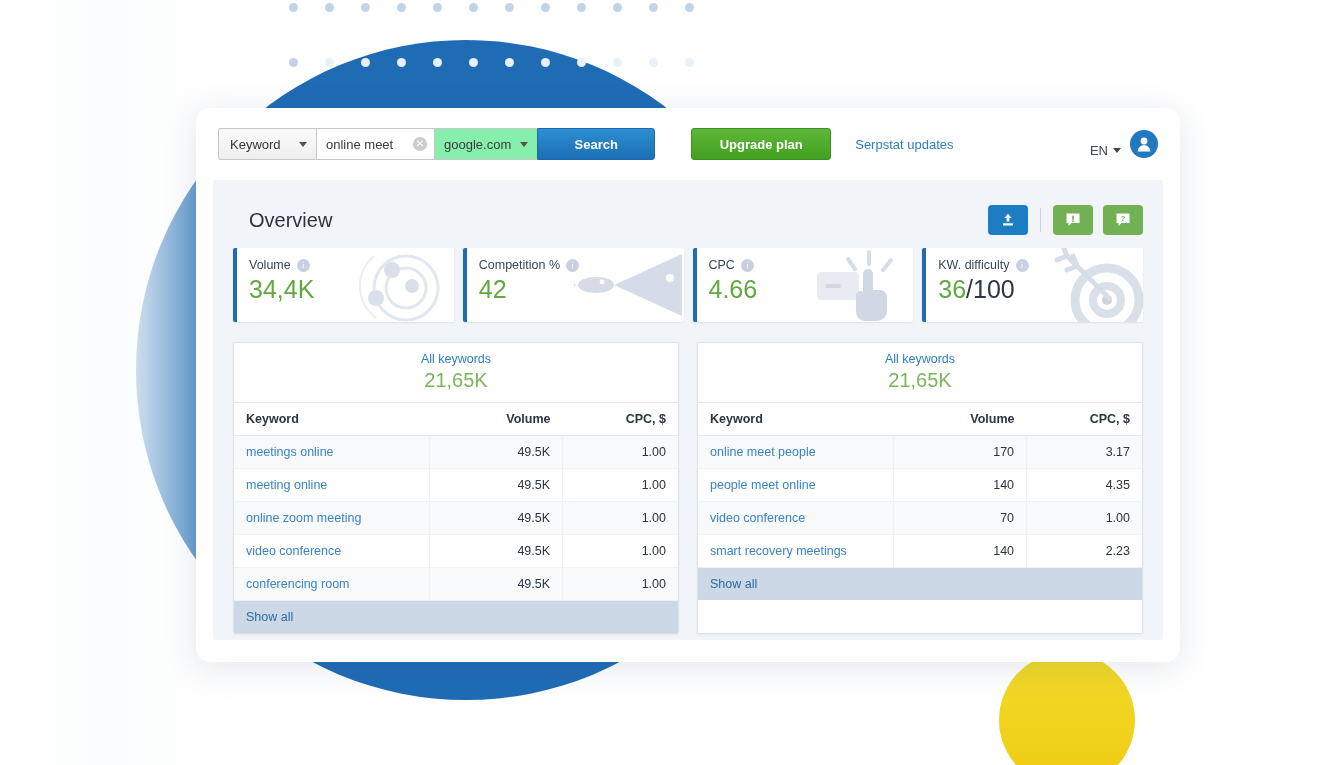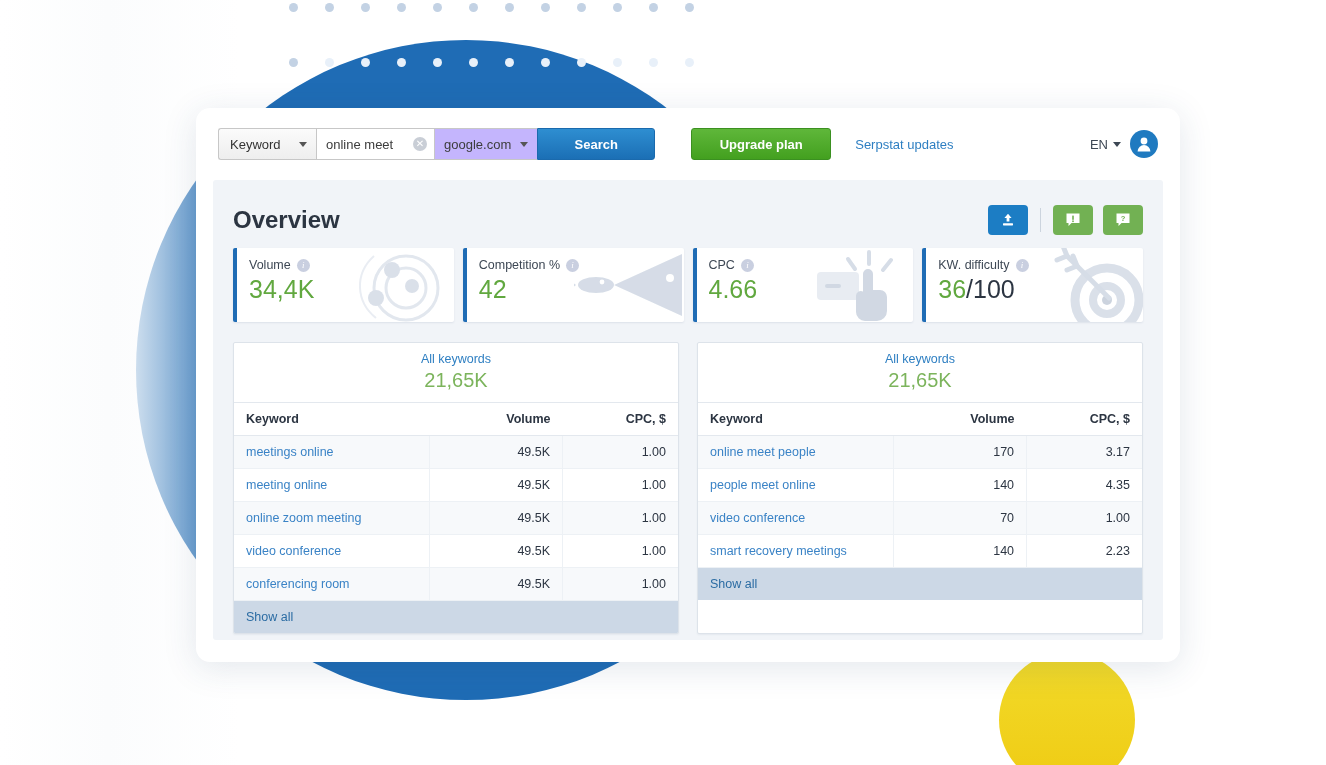--- a/index.html
+++ b/index.html
@@ -148,21 +148,21 @@
     line-height: 14px;
     text-align: center;
     cursor: pointer;
     font-family: "Liberation Sans", sans-serif;
   }
 
   .sg-domain {
     position: relative;
     height: 32px;
     min-width: 92px;
-    background: #c4b5fd;
+    background: #86efac;
     border: 1px solid #c7c7c7;
     border-right: none;
     display: flex;
     align-items: center;
     padding: 0 26px 0 9px;
     font-size: 13px;
     color: #3c3c3c;
     cursor: pointer;
   }
 
@@ -196,21 +196,21 @@
   #updates-link {
     margin-left: 24px;
     font-size: 13px;
     color: #2e7fc2;
     cursor: pointer;
   }
 
   #top-right {
     margin-left: auto;
     display: flex;
-    align-items: center;
+    align-items: flex-end;
     gap: 9px;
   }
   #lang-switch {
     display: flex;
     align-items: center;
     gap: 5px;
     font-size: 13px;
     color: #3d4754;
     cursor: pointer;
   }
@@ -242,23 +242,24 @@
     padding: 20px 20px 0 20px;
   }
 
   #panel-head {
     display: flex;
     align-items: center;
     height: 40px;
     margin-bottom: 4px;
   }
   #page-title {
-    font-size: 24px;
+    font-size: 20px;
     color: #2c3542;
-    font-weight: bold;
+    font-weight: normal;
+    margin-left: 16px;
   }
   #panel-actions {
     margin-left: auto;
     display: flex;
     align-items: center;
     gap: 10px;
   }
   .act-btn {
     width: 40px; height: 30px;
     border-radius: 4px;

